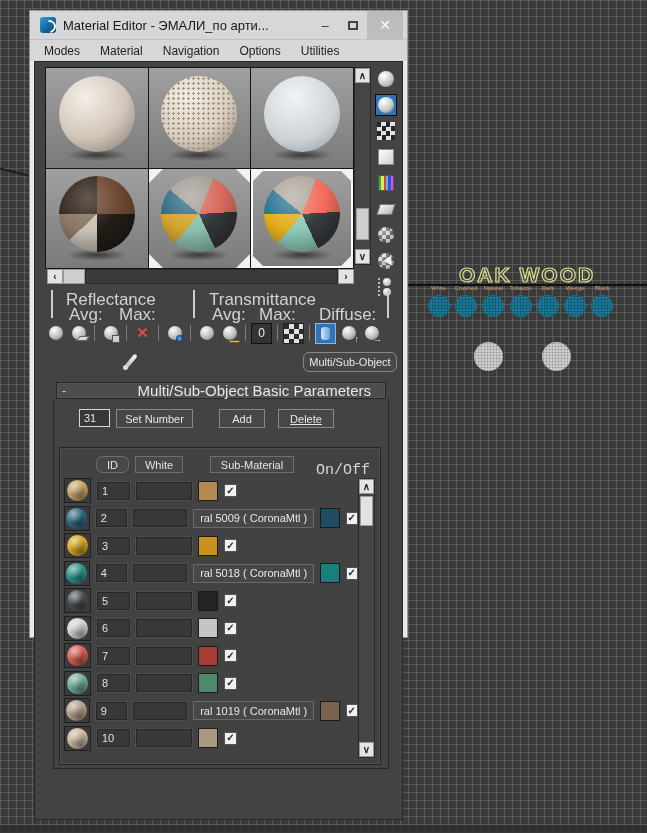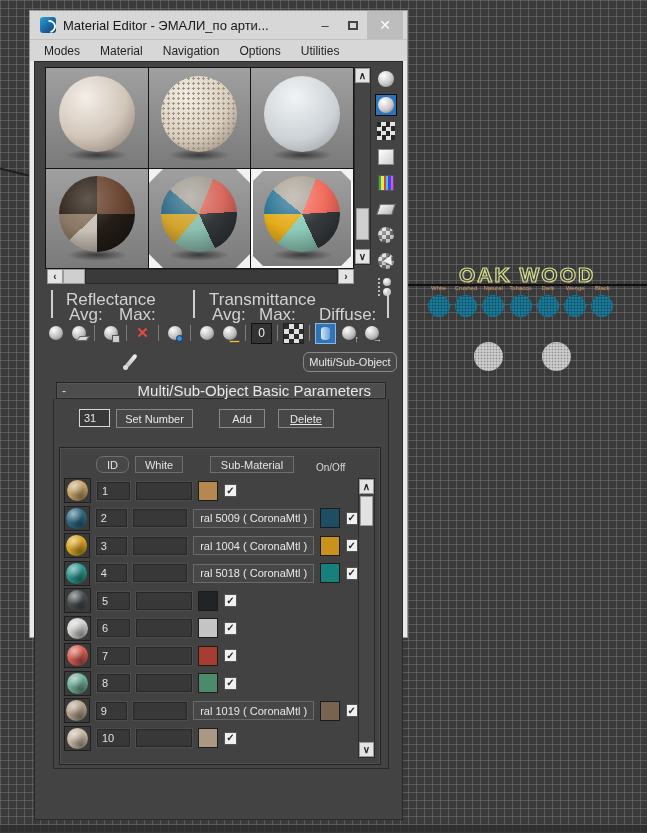--- a/index.html
+++ b/index.html
@@ -134,21 +134,21 @@
   .delbtn{position:absolute;left:243px;top:347px;width:56px;height:19px;text-decoration:underline;}
 
   
   .tablepanel{position:absolute;left:24px;top:385px;width:322px;height:318px;background:#424242;border:1px solid #242424;
     box-shadow:0 0 0 1px #4f4f4f inset;}
   .th{position:absolute;height:17px;background:#474747;border:1px solid #6e6e6e;color:#e4e4e4;font-size:11px;
      display:flex;align-items:center;justify-content:center;}
   .th.id{left:36px;top:8px;width:33px;border-radius:7px;}
   .th.nm{left:75px;top:8px;width:48px;}
   .th.sub{left:150px;top:8px;width:84px;}
-  .onoff{position:absolute;left:256px;top:14px;font-size:10px;color:#d8d8d8;}
+  .onoff{position:absolute;left:256px;top:14px;font-size:15px;color:#d8d8d8;font-family:Liberation Mono, monospace;}
   .rows{position:absolute;left:2px;top:30px;width:296px;}
   .trow{height:25px;margin-bottom:2.5px;display:flex;align-items:center;}
   .sphcell{width:27px;height:25px;background:#3a3a3a;border:1px solid #1f1f1f;display:flex;align-items:center;justify-content:center;margin-left:2px;}
   .msph{width:21px;height:21px;border-radius:50%;
     background:radial-gradient(circle at 35% 28%,rgba(255,255,255,.55),rgba(255,255,255,0) 45%),
                radial-gradient(circle at 68% 80%,rgba(0,0,0,.45),rgba(0,0,0,0) 58%),var(--c,#888);}
   .fld{height:18px;background:#383838;border:1px solid #262626;box-shadow:0 0 0 1px #4d4d4d;color:#e0e0e0;font-size:11px;
      display:flex;align-items:center;padding-left:4px;}
   .idf{width:33px;margin-left:6px;}
   .namef{width:56px;margin-left:6px;}
@@ -420,21 +420,20 @@
               <div class="btn subbtn">ral 5009  ( CoronaMtl )</div>
               <div class="swatch" style="background: rgb(29, 78, 99);"></div>
               <div class="cbx">✓</div>
             </div>
             <div class="trow">
               <div class="sphcell">
                 <span class="msph" style="--c: #d8a622;"></span>
               </div>
               <div class="fld idf">3</div>
               <div class="fld namef"></div>
-              <div class="btn subbtn">ral 1004  ( CoronaMtl )</div>
               <div class="swatch" style="background: rgb(200, 146, 29);"></div>
               <div class="cbx">✓</div>
             </div>
             <div class="trow">
               <div class="sphcell">
                 <span class="msph" style="--c: #2d968d;"></span>
               </div>
               <div class="fld idf">4</div>
               <div class="fld namef"></div>
               <div class="btn subbtn">ral 5018  ( CoronaMtl )</div>

